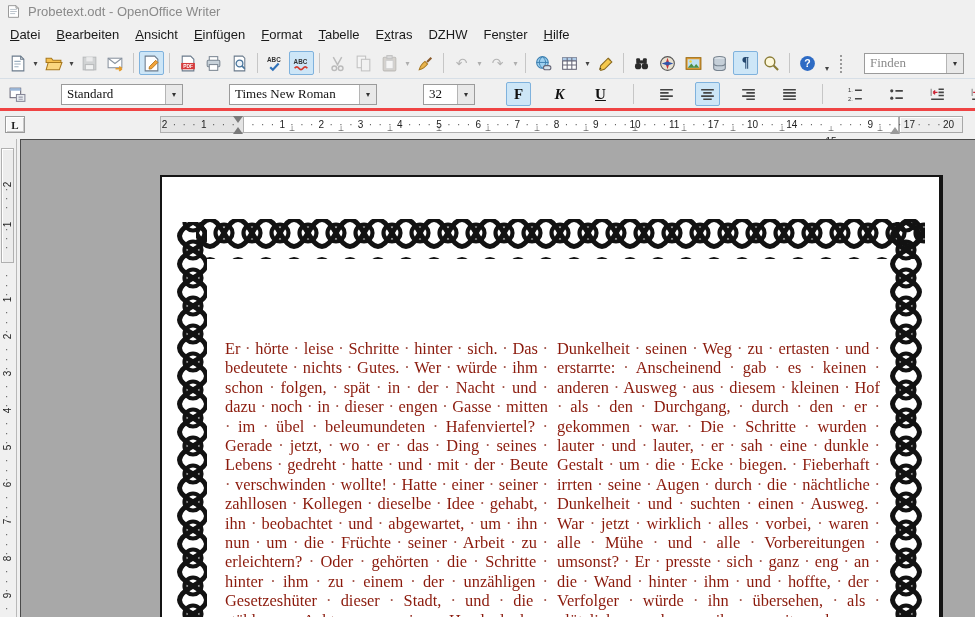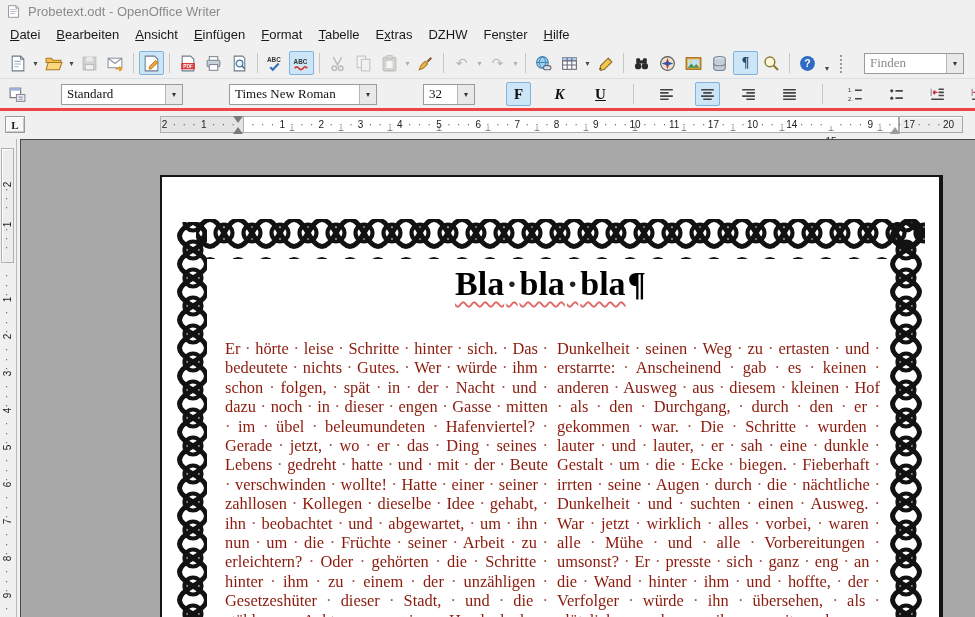--- a/index.html
+++ b/index.html
@@ -600,22 +600,19 @@
         <svg width="34" height="600">
             <rect x="-3" y="0" width="40" height="600" fill="url(#kv)"></rect>
           </svg>
       </div>
       <div class="band" style="left:724px;top:45px;">
         <svg width="36" height="600">
             <rect x="-2" y="0" width="40" height="600" fill="url(#kv)"></rect>
           </svg>
       </div>
 
-      <div class="doc-title">
-        <span class="words">Bla<span class="spmark">·</span>bla<span class="spmark">·</span>bla</span><span class="pilcrow">¶</span>
-      </div>
 
       <div class="col col-left">Er <span class="spmark">·</span> hörte <span class="spmark">·</span> leise <span class="spmark">·</span> Schritte <span class="spmark">·</span> hinter <span class="spmark">·</span> sich. <span class="spmark">·</span> Das <span class="spmark">·</span> bedeutete <span class="spmark">·</span> nichts <span class="spmark">·</span> Gutes. <span class="spmark">·</span> Wer <span class="spmark">·</span> würde <span class="spmark">·</span> ihm <span class="spmark">·</span> schon <span class="spmark">·</span> folgen, <span class="spmark">·</span> spät <span class="spmark">·</span> in <span class="spmark">·</span> der <span class="spmark">·</span> Nacht <span class="spmark">·</span> und <span class="spmark">·</span> dazu <span class="spmark">·</span> noch <span class="spmark">·</span> in <span class="spmark">·</span> dieser <span class="spmark">·</span> engen <span class="spmark">·</span> Gasse <span class="spmark">·</span> mitten <span class="spmark">·</span> im <span class="spmark">·</span> übel <span class="spmark">·</span> beleumundeten <span class="spmark">·</span> Hafenviertel? <span class="spmark">·</span> Gerade <span class="spmark">·</span> jetzt, <span class="spmark">·</span> wo <span class="spmark">·</span> er <span class="spmark">·</span> das <span class="spmark">·</span> Ding <span class="spmark">·</span> seines <span class="spmark">·</span> Lebens <span class="spmark">·</span> gedreht <span class="spmark">·</span> hatte <span class="spmark">·</span> und <span class="spmark">·</span> mit <span class="spmark">·</span> der <span class="spmark">·</span> Beute <span class="spmark">·</span> verschwinden <span class="spmark">·</span> wollte! <span class="spmark">·</span> Hatte <span class="spmark">·</span> einer <span class="spmark">·</span> seiner <span class="spmark">·</span> zahllosen <span class="spmark">·</span> Kollegen <span class="spmark">·</span> dieselbe <span class="spmark">·</span> Idee <span class="spmark">·</span> gehabt, <span class="spmark">·</span> ihn <span class="spmark">·</span> beobachtet <span class="spmark">·</span> und <span class="spmark">·</span> abgewartet, <span class="spmark">·</span> um <span class="spmark">·</span> ihn <span class="spmark">·</span> nun <span class="spmark">·</span> um <span class="spmark">·</span> die <span class="spmark">·</span> Früchte <span class="spmark">·</span> seiner <span class="spmark">·</span> Arbeit <span class="spmark">·</span> zu <span class="spmark">·</span> erleichtern? <span class="spmark">·</span> Oder <span class="spmark">·</span> gehörten <span class="spmark">·</span> die <span class="spmark">·</span> Schritte <span class="spmark">·</span> hinter <span class="spmark">·</span> ihm <span class="spmark">·</span> zu <span class="spmark">·</span> einem <span class="spmark">·</span> der <span class="spmark">·</span> unzähligen <span class="spmark">·</span> Gesetzeshüter <span class="spmark">·</span> dieser <span class="spmark">·</span> Stadt, <span class="spmark">·</span> und <span class="spmark">·</span> die <span class="spmark">·</span> stählerne <span class="spmark">·</span> Acht <span class="spmark">·</span> um <span class="spmark">·</span> seine <span class="spmark">·</span> Handgelenke <span class="spmark">·</span> würde  gleich  zuschnappen?  Er  konnte  die  Aufforderung  stehen  zu  bleiben  schon  hören.</div>
       <div class="col col-right">Dunkelheit <span class="spmark">·</span> seinen <span class="spmark">·</span> Weg <span class="spmark">·</span> zu <span class="spmark">·</span> ertasten <span class="spmark">·</span> und <span class="spmark">·</span> erstarrte: <span class="spmark">·</span> Anscheinend <span class="spmark">·</span> gab <span class="spmark">·</span> es <span class="spmark">·</span> keinen <span class="spmark">·</span> anderen <span class="spmark">·</span> Ausweg <span class="spmark">·</span> aus <span class="spmark">·</span> diesem <span class="spmark">·</span> kleinen <span class="spmark">·</span> Hof <span class="spmark">·</span> als <span class="spmark">·</span> den <span class="spmark">·</span> Durchgang, <span class="spmark">·</span> durch <span class="spmark">·</span> den <span class="spmark">·</span> er <span class="spmark">·</span> gekommen <span class="spmark">·</span> war. <span class="spmark">·</span> Die <span class="spmark">·</span> Schritte <span class="spmark">·</span> wurden <span class="spmark">·</span> lauter <span class="spmark">·</span> und <span class="spmark">·</span> lauter, <span class="spmark">·</span> er <span class="spmark">·</span> sah <span class="spmark">·</span> eine <span class="spmark">·</span> dunkle <span class="spmark">·</span> Gestalt <span class="spmark">·</span> um <span class="spmark">·</span> die <span class="spmark">·</span> Ecke <span class="spmark">·</span> biegen. <span class="spmark">·</span> Fieberhaft <span class="spmark">·</span> irrten <span class="spmark">·</span> seine <span class="spmark">·</span> Augen <span class="spmark">·</span> durch <span class="spmark">·</span> die <span class="spmark">·</span> nächtliche <span class="spmark">·</span> Dunkelheit <span class="spmark">·</span> und <span class="spmark">·</span> suchten <span class="spmark">·</span> einen <span class="spmark">·</span> Ausweg. <span class="spmark">·</span> War <span class="spmark">·</span> jetzt <span class="spmark">·</span> wirklich <span class="spmark">·</span> alles <span class="spmark">·</span> vorbei, <span class="spmark">·</span> waren <span class="spmark">·</span> alle <span class="spmark">·</span> Mühe <span class="spmark">·</span> und <span class="spmark">·</span> alle <span class="spmark">·</span> Vorbereitungen <span class="spmark">·</span> umsonst? <span class="spmark">·</span> Er <span class="spmark">·</span> presste <span class="spmark">·</span> sich <span class="spmark">·</span> ganz <span class="spmark">·</span> eng <span class="spmark">·</span> an <span class="spmark">·</span> die <span class="spmark">·</span> Wand <span class="spmark">·</span> hinter <span class="spmark">·</span> ihm <span class="spmark">·</span> und <span class="spmark">·</span> hoffte, <span class="spmark">·</span> der <span class="spmark">·</span> Verfolger <span class="spmark">·</span> würde <span class="spmark">·</span> ihn <span class="spmark">·</span> übersehen, <span class="spmark">·</span> als <span class="spmark">·</span> plötzlich <span class="spmark">·</span> neben <span class="spmark">·</span> ihm <span class="spmark">·</span> mit <span class="spmark">·</span> kaum <span class="spmark">·</span> wahrnehmbarem  Quietschen  eine  Tür  im  nächtlichen  Wind  hin  und  her  schwang.  Könnte  dieses  der  flehentlich</div>
 
     </div>
   </div>
 </div>
 
 </body></html>

